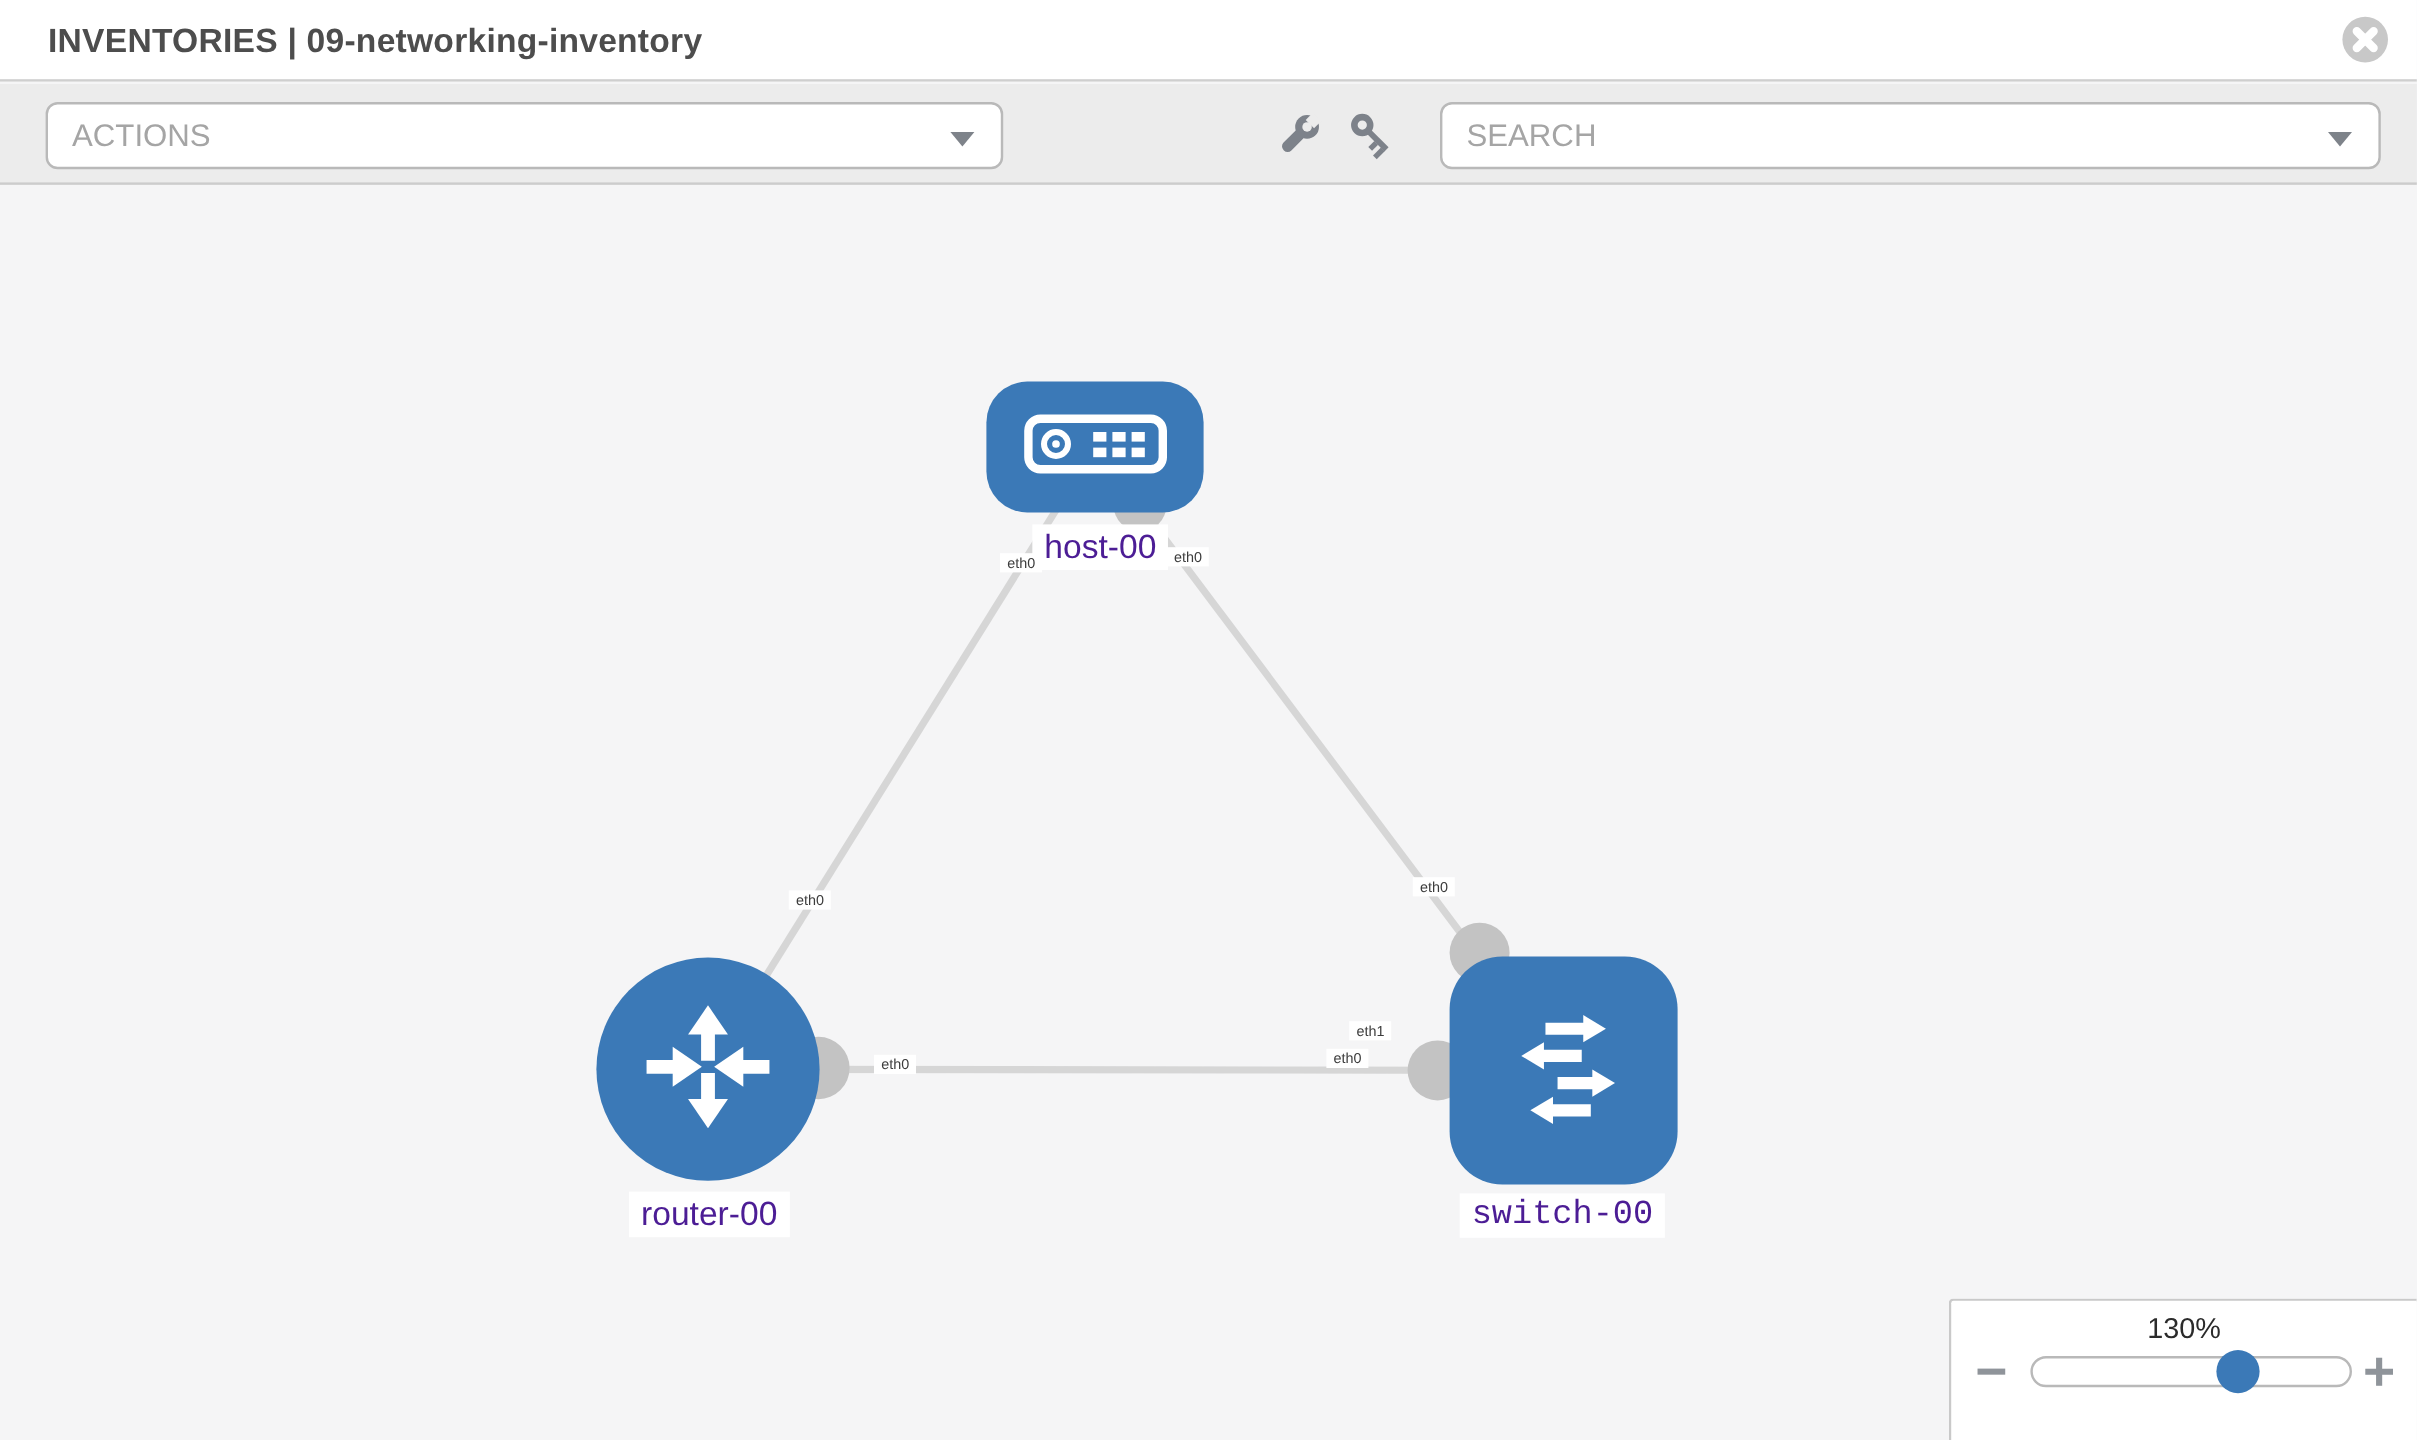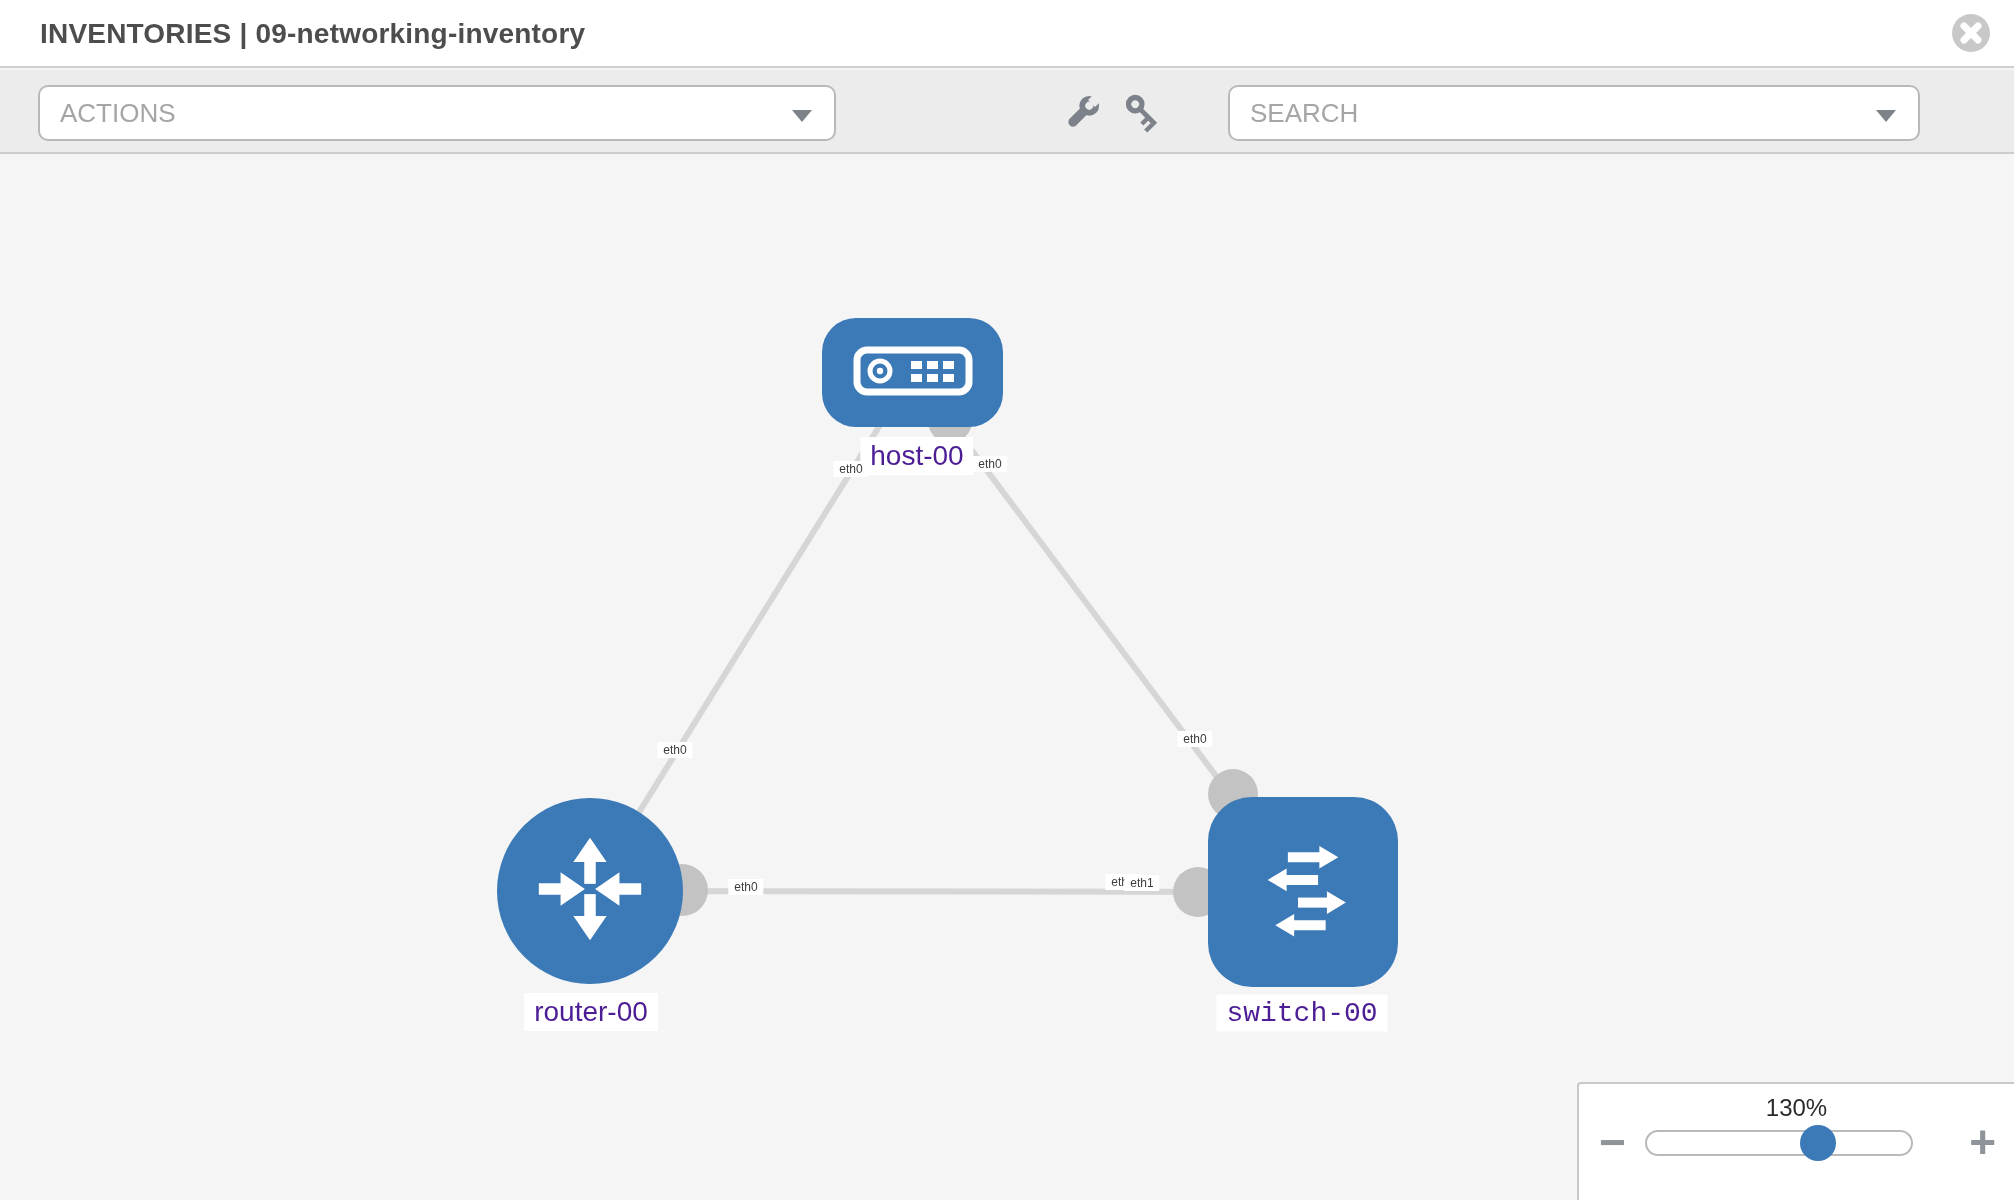--- a/index.html
+++ b/index.html
@@ -18,21 +18,21 @@
   .toolbar { position:absolute; left:0; top:70px; width:2014px; height:84px; background:#ececec;
              border-bottom:2px solid #cccccc; }
   .combo { position:absolute; top:15px; height:56px; background:#ffffff;
            border:2px solid #b9b9b9; border-radius:10px; }
   .combo input { position:absolute; left:0; top:0; width:100%; height:100%; border:none;
                  outline:none; background:transparent; border-radius:10px;
                  font-family:Liberation Sans, sans-serif; font-size:26px; color:#555;
                  padding:0 60px 0 20px; }
   .combo input::placeholder { color:#a5a5a5; opacity:1; }
   .combo-actions { left:38px;  width:798px; }
-  .combo-search  { left:1228px; width:692px; }
+  .combo-search  { left:1200px; width:784px; }
   .combo-caret { position:absolute; right:20px; top:21px; width:24px; height:15px; cursor:pointer; }
   .tool-icon-btn { position:absolute; top:20px; width:46px; height:46px; border:none;
                    background:transparent; cursor:pointer; }
   .btn-wrench { left:1060px; }
   .btn-key    { left:1120px; }
 
   
   .canvas { position:absolute; left:0; top:156px; width:2014px; height:1044px; background:#f5f5f6; }
   .links-svg { position:absolute; left:0; top:0; }
 
@@ -41,21 +41,21 @@
   .node-host   { left:822px; top:162px; width:181px; height:109px; border-radius:34px; }
   .node-router { left:497px; top:642px; width:186px; height:186px; border-radius:50%; }
   .node-switch { left:1208px; top:641px; width:190px; height:190px; border-radius:44px; }
 
   .node-label { position:absolute; transform:translate(-50%,-50%); background:#ffffff;
                 color:#4c1d95; font-size:28px; padding:3px 10px; white-space:nowrap; }
   .iface-label { position:absolute; transform:translate(-50%,-50%); background:#ffffff;
                  color:#3c3c3c; font-size:12px; padding:1px 6px; white-space:nowrap; }
 
   
-  .zoom-panel { position:absolute; right:0; bottom:0; width:437px; height:118px; background:#ffffff;
+  .zoom-panel { position:absolute; right:0; bottom:0; width:390px; height:118px; background:#ffffff;
                 border:2px solid #c9c9c9; border-right:none; border-bottom:none;
                 border-radius:4px 0 0 0; }
   .zoom-level { position:absolute; left:0; top:10px; width:100%; text-align:center;
                 font-size:24px; color:#2b2b2b; }
   .zoom-minus, .zoom-plus { position:absolute; top:30px; border:none; background:transparent;
                 font-size:46px; font-weight:bold; color:#8f949a; cursor:pointer; line-height:56px; }
   .zoom-minus { left:20px; }
   .zoom-plus  { right:18px; }
   .zoom-track { position:absolute; left:66px; top:46px; width:268px; height:26px; background:#ffffff;
                 border:2px solid #b9b9b9; border-radius:14px; cursor:pointer; }
@@ -192,21 +192,21 @@
   <div class="node-label" style="left:917px; top:300px;">host-00</div>
   <div class="node-label" style="left:591px; top:856px;">router-00</div>
   <div class="node-label" style="left:1302px; top:857px;font-family:Liberation Mono, monospace;">switch-00</div>
 
   <div class="iface-label" style="left:851px;  top:313px;">eth0</div>
   <div class="iface-label" style="left:675px;  top:594px;">eth0</div>
   <div class="iface-label" style="left:990px;  top:308px;">eth0</div>
   <div class="iface-label" style="left:1195px; top:583px;">eth0</div>
   <div class="iface-label" style="left:746px;  top:731px;">eth0</div>
   <div class="iface-label" style="left:1123px; top:726px;">eth0</div>
-  <div class="iface-label" style="left:1142px; top:727px;">eth1</div>
+  <div class="iface-label" style="left:1142px; top:703px;">eth1</div>
 </div>
 
 <div class="zoom-panel">
   <div class="zoom-level">130%</div>
   <button class="zoom-minus">−</button>
   <div class="zoom-track">
     <div class="zoom-handle"></div>
   </div>
   <button class="zoom-plus">+</button>
 </div>

